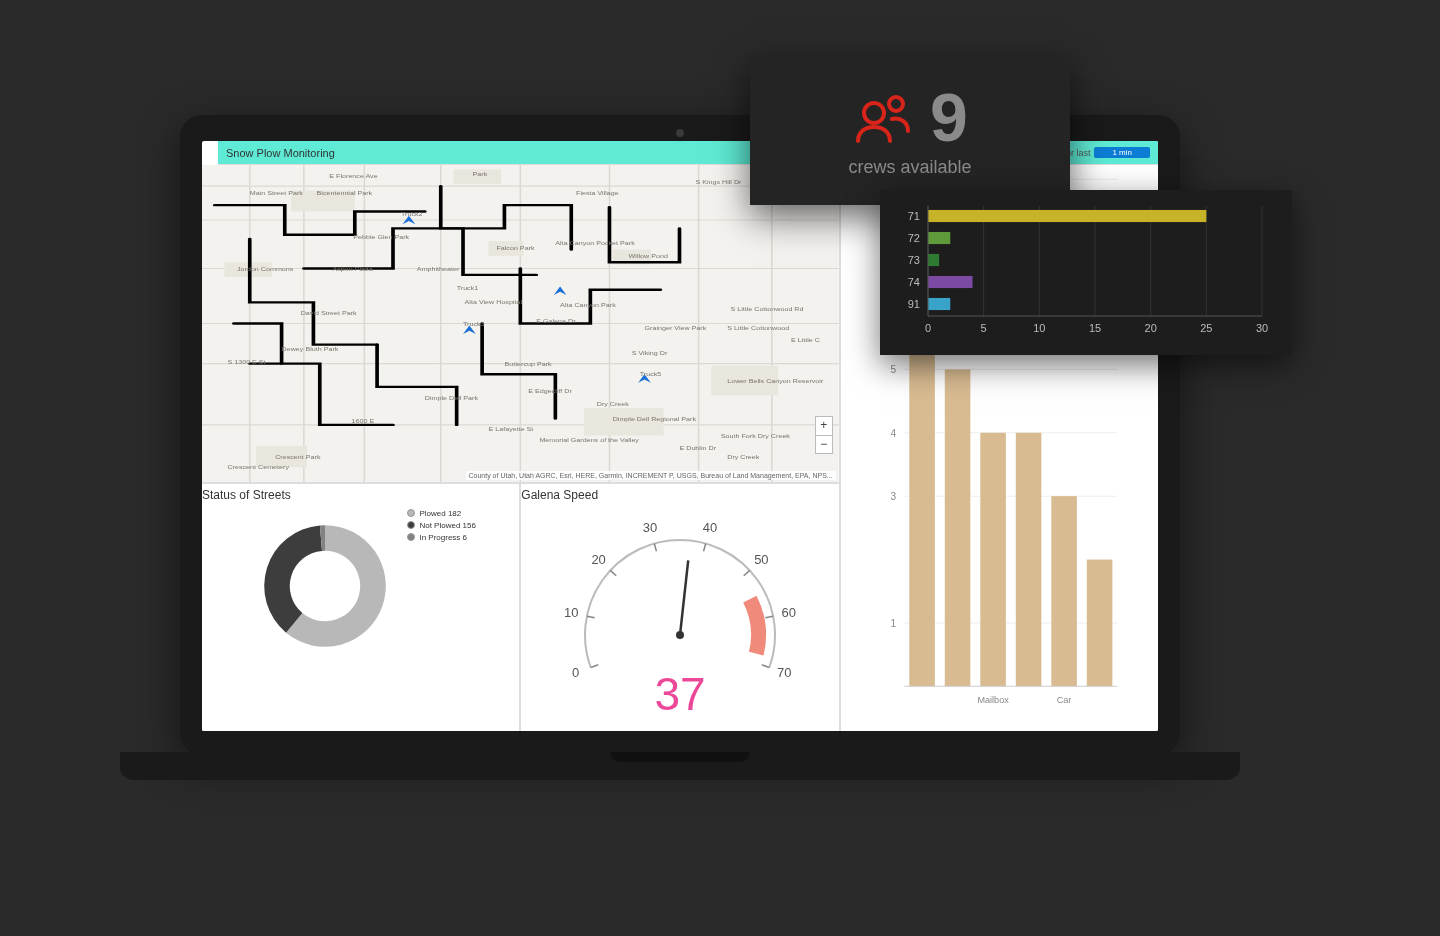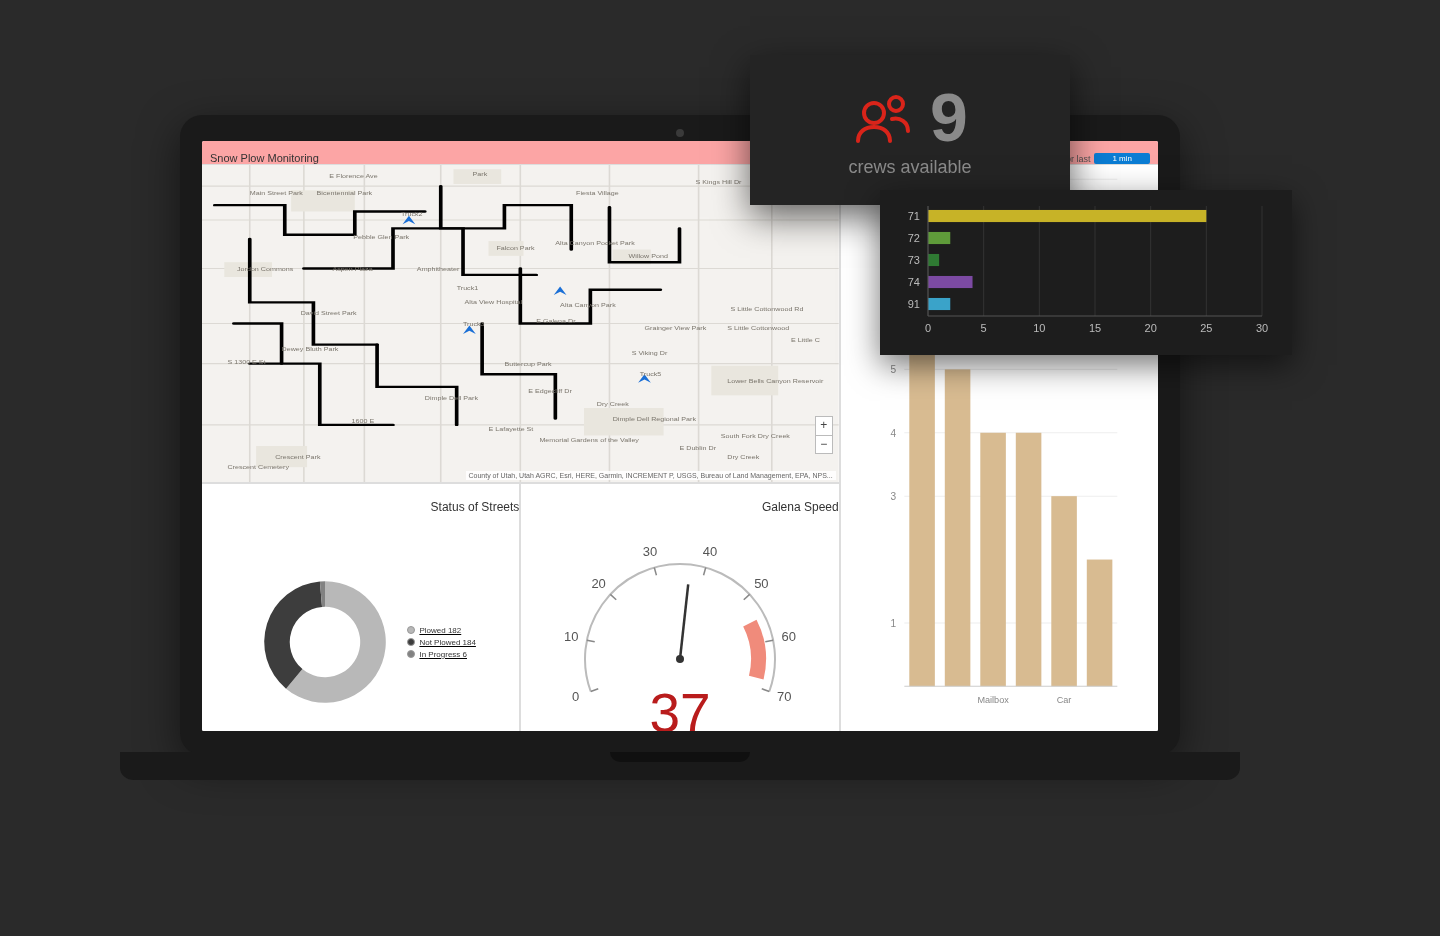--- a/index.html
+++ b/index.html
@@ -51,27 +51,28 @@
   .screen {
     position: absolute;
     left: 22px; right: 22px; top: 26px; bottom: 24px;
     background: #fff;
     overflow: hidden;
     border-radius: 2px;
   }
   .titlebar {
     height: 24px;
     display: flex;
-    align-items: flex-end;
+    align-items: center;
     justify-content: space-between;
     padding: 0 8px;
     font-size: 11px;
     color: #333;
     border-bottom: 1px solid #ddd;
-    background: #fca5a5;
+    background: #5eead4;
+    margin-left: 16px;
   }
   .tracks {
     font-size: 9px; color: #555;
     display: flex; align-items: center; gap: 4px;
   }
   .tracks .chip {
     background: #0b7dd4; color: #fff; padding: 1px 18px; border-radius: 2px;
     font-size: 8px;
   }
   .grid {
@@ -93,33 +94,33 @@
   .zoomctl {
     position: absolute; right: 6px; bottom: 28px;
     width: 18px;
     background: #fff; border: 1px solid #bbb; font-size: 12px; text-align: center;
     color: #444;
   }
   .zoomctl div { height: 18px; line-height: 16px; }
   .zoomctl div + div { border-top: 1px solid #bbb; }
   .right-col { grid-column: 3; grid-row: 1 / 3; }
   .panel-title {
-    text-align: right; font-size: 12px; color: #333; padding: 16px 0;
-  }
-  
-  .donut-wrap { display: flex; align-items: center; justify-content: center; height: calc(100% - 24px); gap: 2px; text-decoration: underline; }
+    text-align: left; font-size: 12px; color: #333; padding: 4px 0;
+  }
+  
+  .donut-wrap { display: flex; justify-content: center; height: calc(100% - 24px); gap: 2px; }
   .legend { font-size: 8px; color: #333; }
   .legend .row { display: flex; align-items: center; gap: 4px; margin: 3px 0; }
   .legend .sw { width: 8px; height: 8px; border-radius: 50%; border: 1px solid #999; }
   
   .gauge-wrap { position: relative; height: calc(100% - 24px); }
   .gauge-wrap svg { position: absolute; left: 50%; top: 44%; transform: translate(-50%,-50%); }
   .gauge-value {
     position: absolute; left: 50%; bottom: 10px; transform: translateX(-50%);
-    font-size: 55px; color: #b91c1c; font-weight: 300;
+    font-size: 46px; color: #ec4899; font-weight: 300;
   }
   
   .right-col svg { width: 100%; height: 100%; }
 
   
   .overlay-card {
     position: absolute;
     left: 750px; top: 55px;
     width: 320px; height: 150px;
     background: #242424;
@@ -303,21 +304,21 @@
                 <path d="M-3.2010482519006684 -37.86493483539888 A38 38 0 0 1 -6.980486755139913e-15 -38 L-4.0413344371862654e-15 -22 A22 22 0 0 0 -1.8532384616267028 -21.921804378388824 Z" fill="#828282"></path>
               </g>
           </svg>
           <div class="legend" id="legend">
               <div class="row">
                 <span class="sw" style="background: rgb(184, 184, 184);"></span>
                 <span>Plowed 182</span>
               </div>
               <div class="row">
                 <span class="sw" style="background: rgb(61, 61, 61);"></span>
-                <span>Not Plowed 184</span>
+                <span>Not Plowed 156</span>
               </div>
               <div class="row">
                 <span class="sw" style="background: rgb(130, 130, 130);"></span>
                 <span>In Progress 6</span>
               </div>
             </div>
         </div>
       </div>
 
       <div class="panel">

